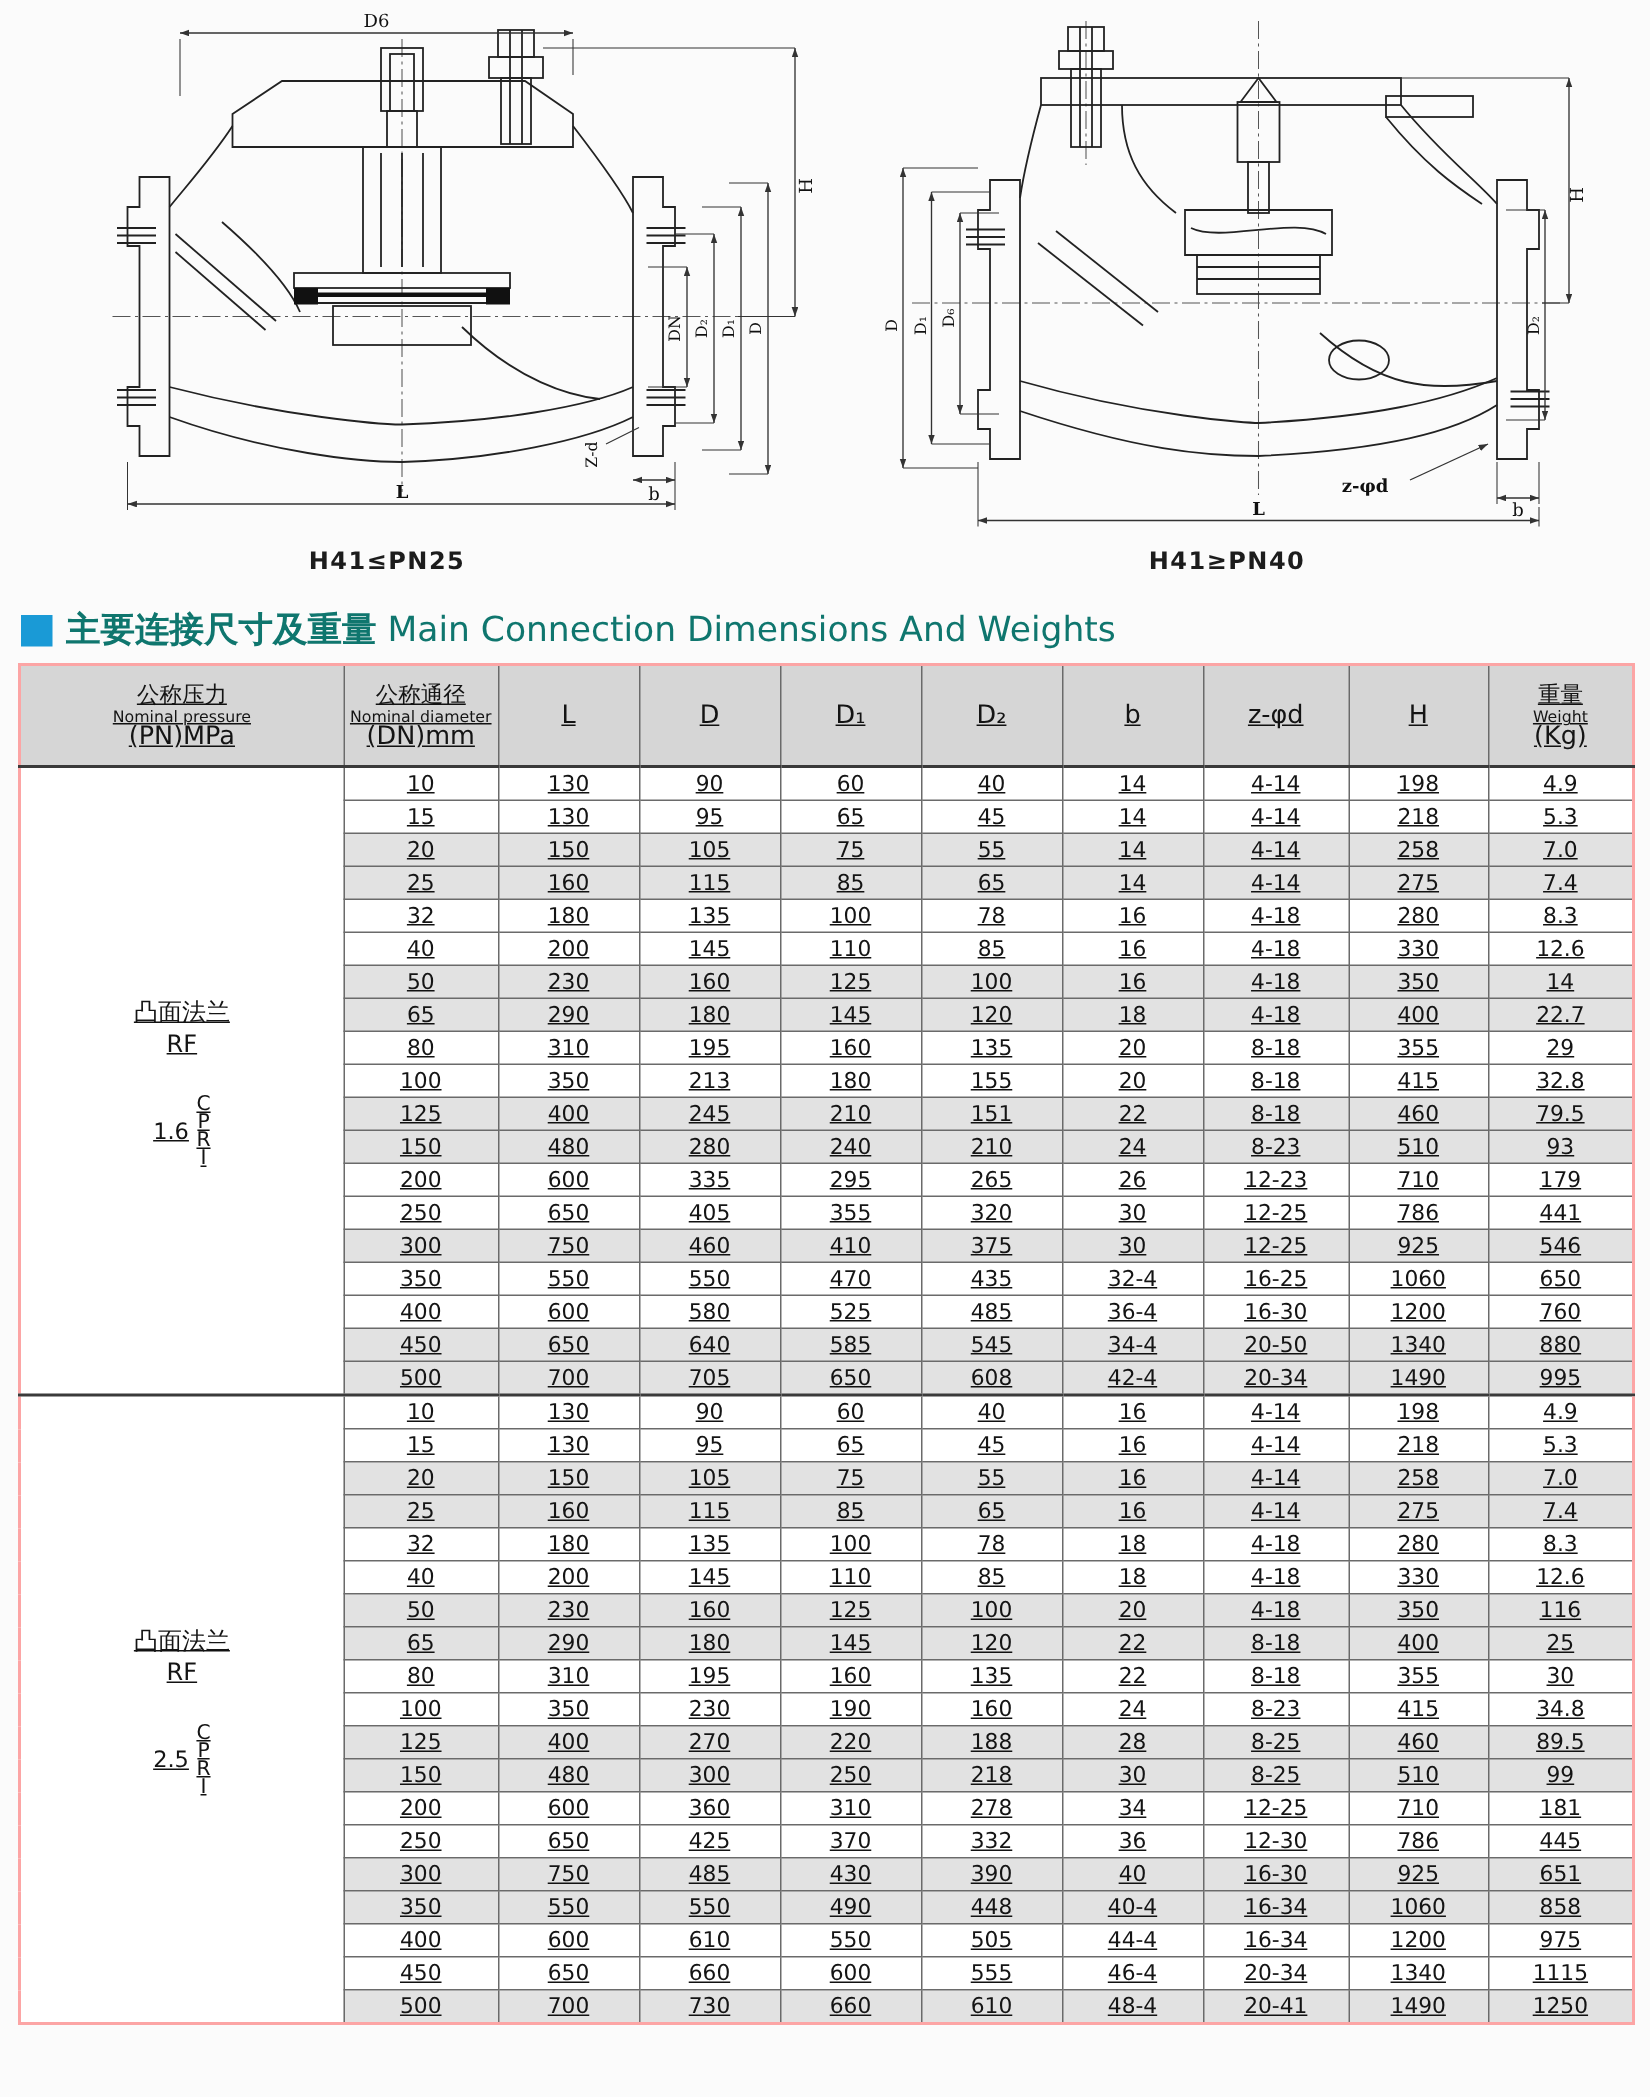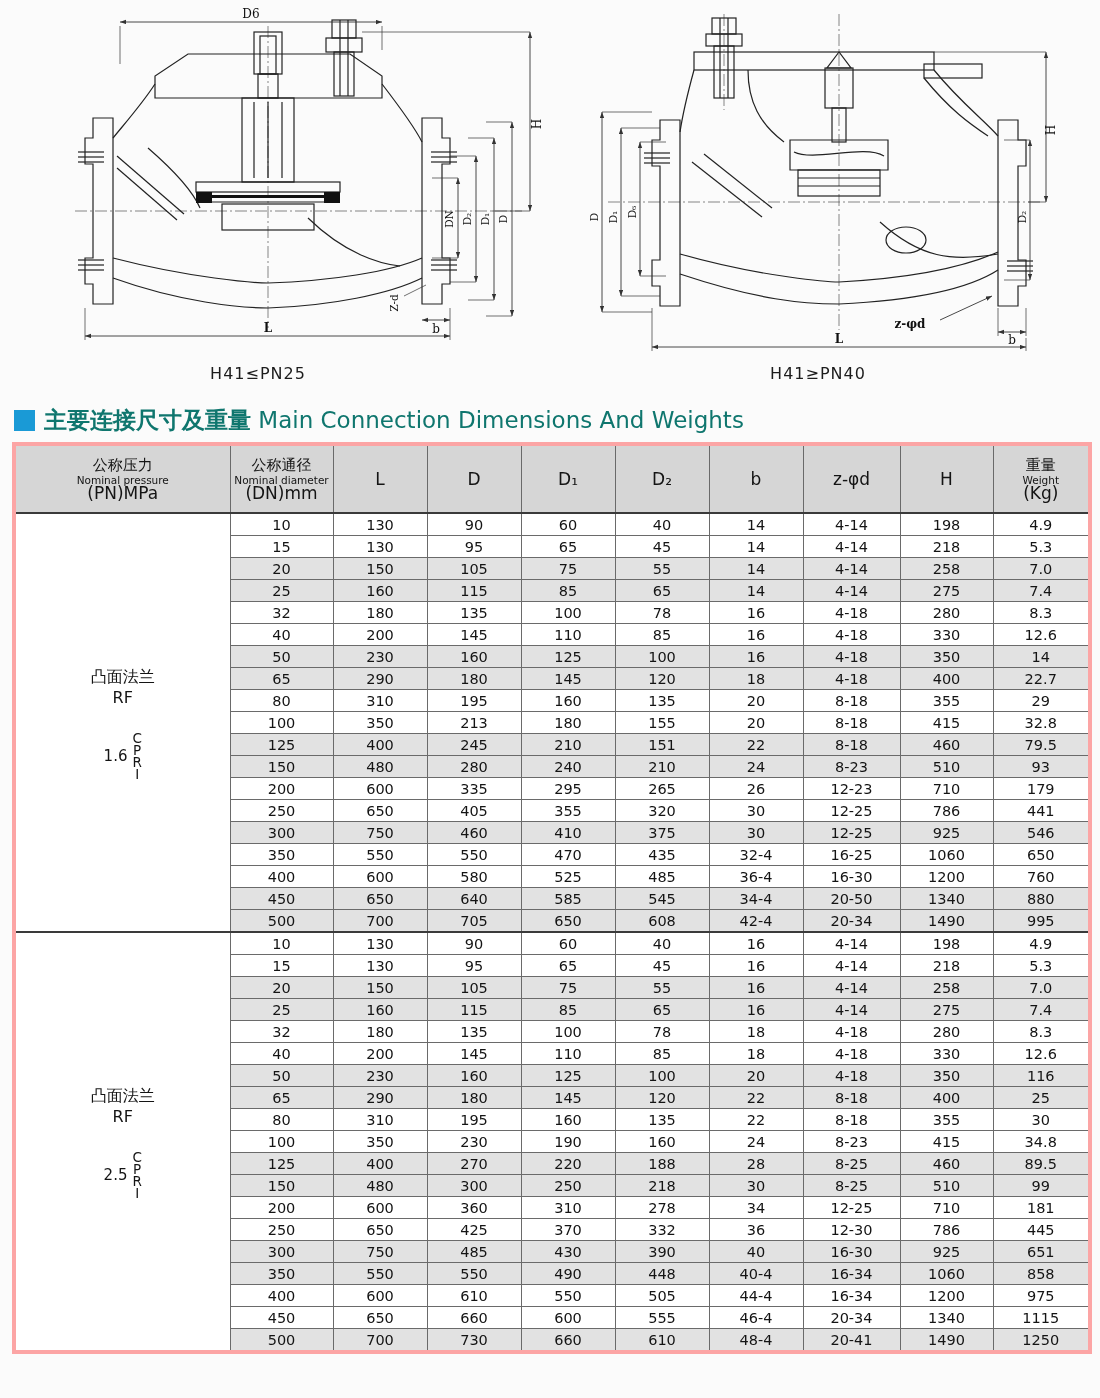--- a/index.html
+++ b/index.html
@@ -9,41 +9,42 @@
     font-family:"DejaVu Sans","Liberation Sans",sans-serif;
     color:#111;
     position:relative;
     overflow:hidden;
   }
   
   .drawings{position:relative;height:402px;}
   .dwg{position:absolute;}
   .dwg-caption{
     position:absolute;top:364px;width:220px;text-align:center;
-    font-size:16px;font-weight:normal;letter-spacing:1px;color:#1c1c1c;
+    font-size:16px;font-weight:bold;letter-spacing:1px;color:#1c1c1c;
   }
   .cap-left{left:148px;}
   .cap-right{left:708px;}
   .dim{stroke:#333;stroke-width:0.9;fill:none;}
   .ext{stroke:#333;stroke-width:0.7;fill:none;}
   .dlab{font-family:"DejaVu Serif","Liberation Serif",serif;font-size:12px;fill:#101010;}
   .dlab-s{font-family:"DejaVu Serif","Liberation Serif",serif;font-size:10.5px;fill:#101010;}
   
   .section-title{
     display:flex;align-items:center;gap:9px;
     margin:6px 0 9px 14px;
   }
   .title-bullet{width:21px;height:21px;flex:0 0 21px;}
   .title-text{font-size:23px;line-height:1.1;}
   .title-zh{font-weight:bold;}
   
   table.dims{
     border-collapse:collapse;table-layout:fixed;
     margin-left:12px;width:1076px;
-    border:4px solid #fca5a5;
+    border:2px solid #fca5a5;
+    text-decoration:underline;
   }
   table.dims th,table.dims td{
     border:1px solid #6a6a6a;
     text-align:center;vertical-align:middle;
     padding:0;color:#141414;
   }
   table.dims thead th{
     background:#d6d6d6;height:66px;font-weight:normal;
     border-bottom:2px solid #3a3a3a;
   }

